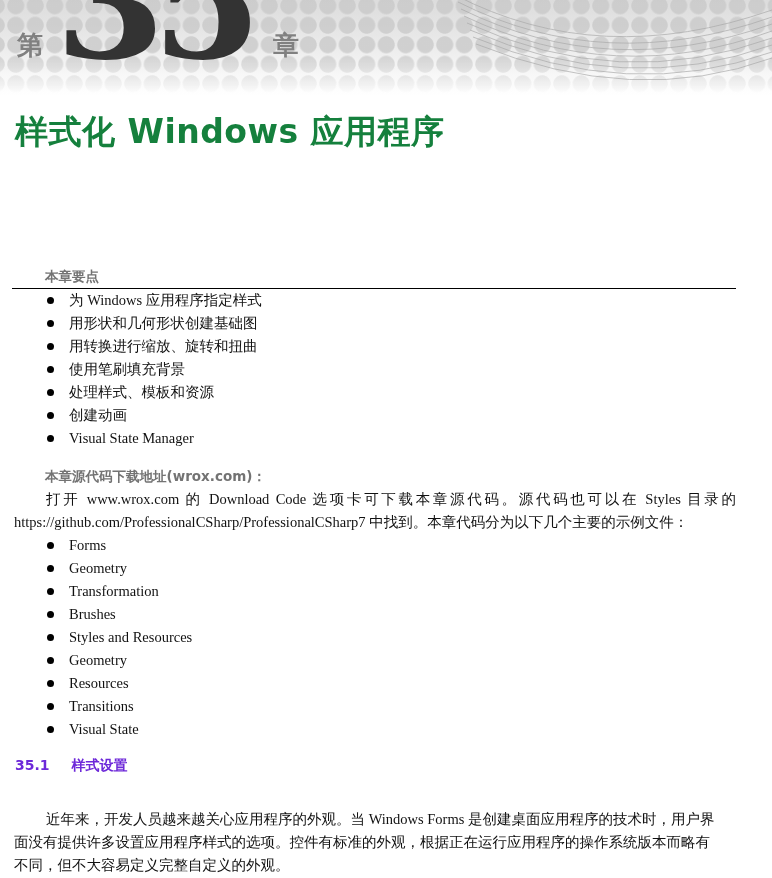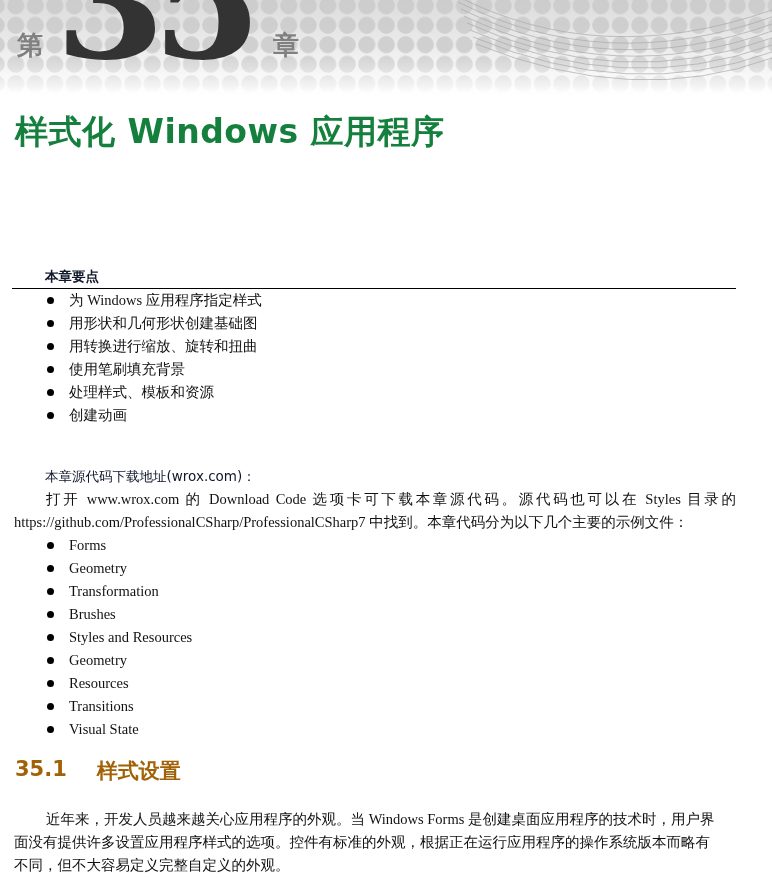--- a/index.html
+++ b/index.html
@@ -40,21 +40,21 @@
   .chapter-title {
     position: absolute; left: 15px; top: 110px;
     font-family: "DejaVu Sans", "Liberation Sans", sans-serif;
     font-size: 33px; font-weight: bold; color: #15803d;
     letter-spacing: 0.5px;
   }
 
   .section-label {
     position: absolute; left: 45px;
     font-family: "DejaVu Sans", "Liberation Sans", sans-serif;
-    font-size: 13.5px; font-weight: bold; color: #0f172a;
+    font-size: 13.5px; font-weight: bold; color: #737373;
   }
   .rule {
     position: absolute; left: 12px; top: 288px; width: 724px; height: 1px; background: #000;
   }
 
   .bullet-list { position: absolute; left: 45px; list-style: none; }
   .bullet-list li {
     height: 23px; line-height: 23px; font-size: 14.5px; color: #111;
     display: flex; align-items: center;
   }
@@ -67,22 +67,22 @@
     position: absolute; left: 14px; width: 722px;
     font-size: 14.5px; line-height: 23px; color: #111;
   }
   .para .line { display: block; white-space: nowrap; }
   .justify { text-align: justify; text-align-last: justify; }
   .indent { padding-left: 32px; }
 
   .section-heading {
     position: absolute; left: 15px; top: 757px;
     font-family: "DejaVu Sans", "Liberation Sans", sans-serif;
-    font-size: 21px; font-weight: bold; color: #a16207;
-    display: flex; gap: 30px;
+    font-size: 14px; font-weight: bold; color: #6d28d9;
+    display: flex; gap: 22px;
   }
 </style>
 </head>
 <body>
 
 <div class="chapter-header">
   <div class="dots"></div>
   <svg class="arcs" viewBox="0 0 772 95" preserveAspectRatio="none">
     <g fill="none" stroke="#a8a8a8" stroke-width="0.8" opacity="0.85">
       <path d="M455 -5 Q600 70 772 10"></path>
@@ -123,23 +123,27 @@
       <span>使用笔刷填充背景</span>
     </li>
   <li>
       <span class="bullet"></span>
       <span>处理样式、模板和资源</span>
     </li>
   <li>
       <span class="bullet"></span>
       <span>创建动画</span>
     </li>
+  <li>
+      <span class="bullet"></span>
+      <span>Visual State Manager</span>
+    </li>
 </ul>
 
-<div class="section-label" style="top:468px; font-weight:normal;">本章源代码下载地址(wrox.com)：</div>
+<div class="section-label" style="top:468px; font-weight:bold;">本章源代码下载地址(wrox.com)：</div>
 
 <div class="para" style="top:488px;">
   <span class="line justify indent">打开 www.wrox.com 的 Download Code 选项卡可下载本章源代码。源代码也可以在 Styles 目录的</span>
   <span class="line">https://github.com/ProfessionalCSharp/ProfessionalCSharp7 中找到。本章代码分为以下几个主要的示例文件：</span>
 </div>
 
 <ul class="bullet-list" style="top:534px;">
   <li>
       <span class="bullet"></span>
       <span>Forms</span>

